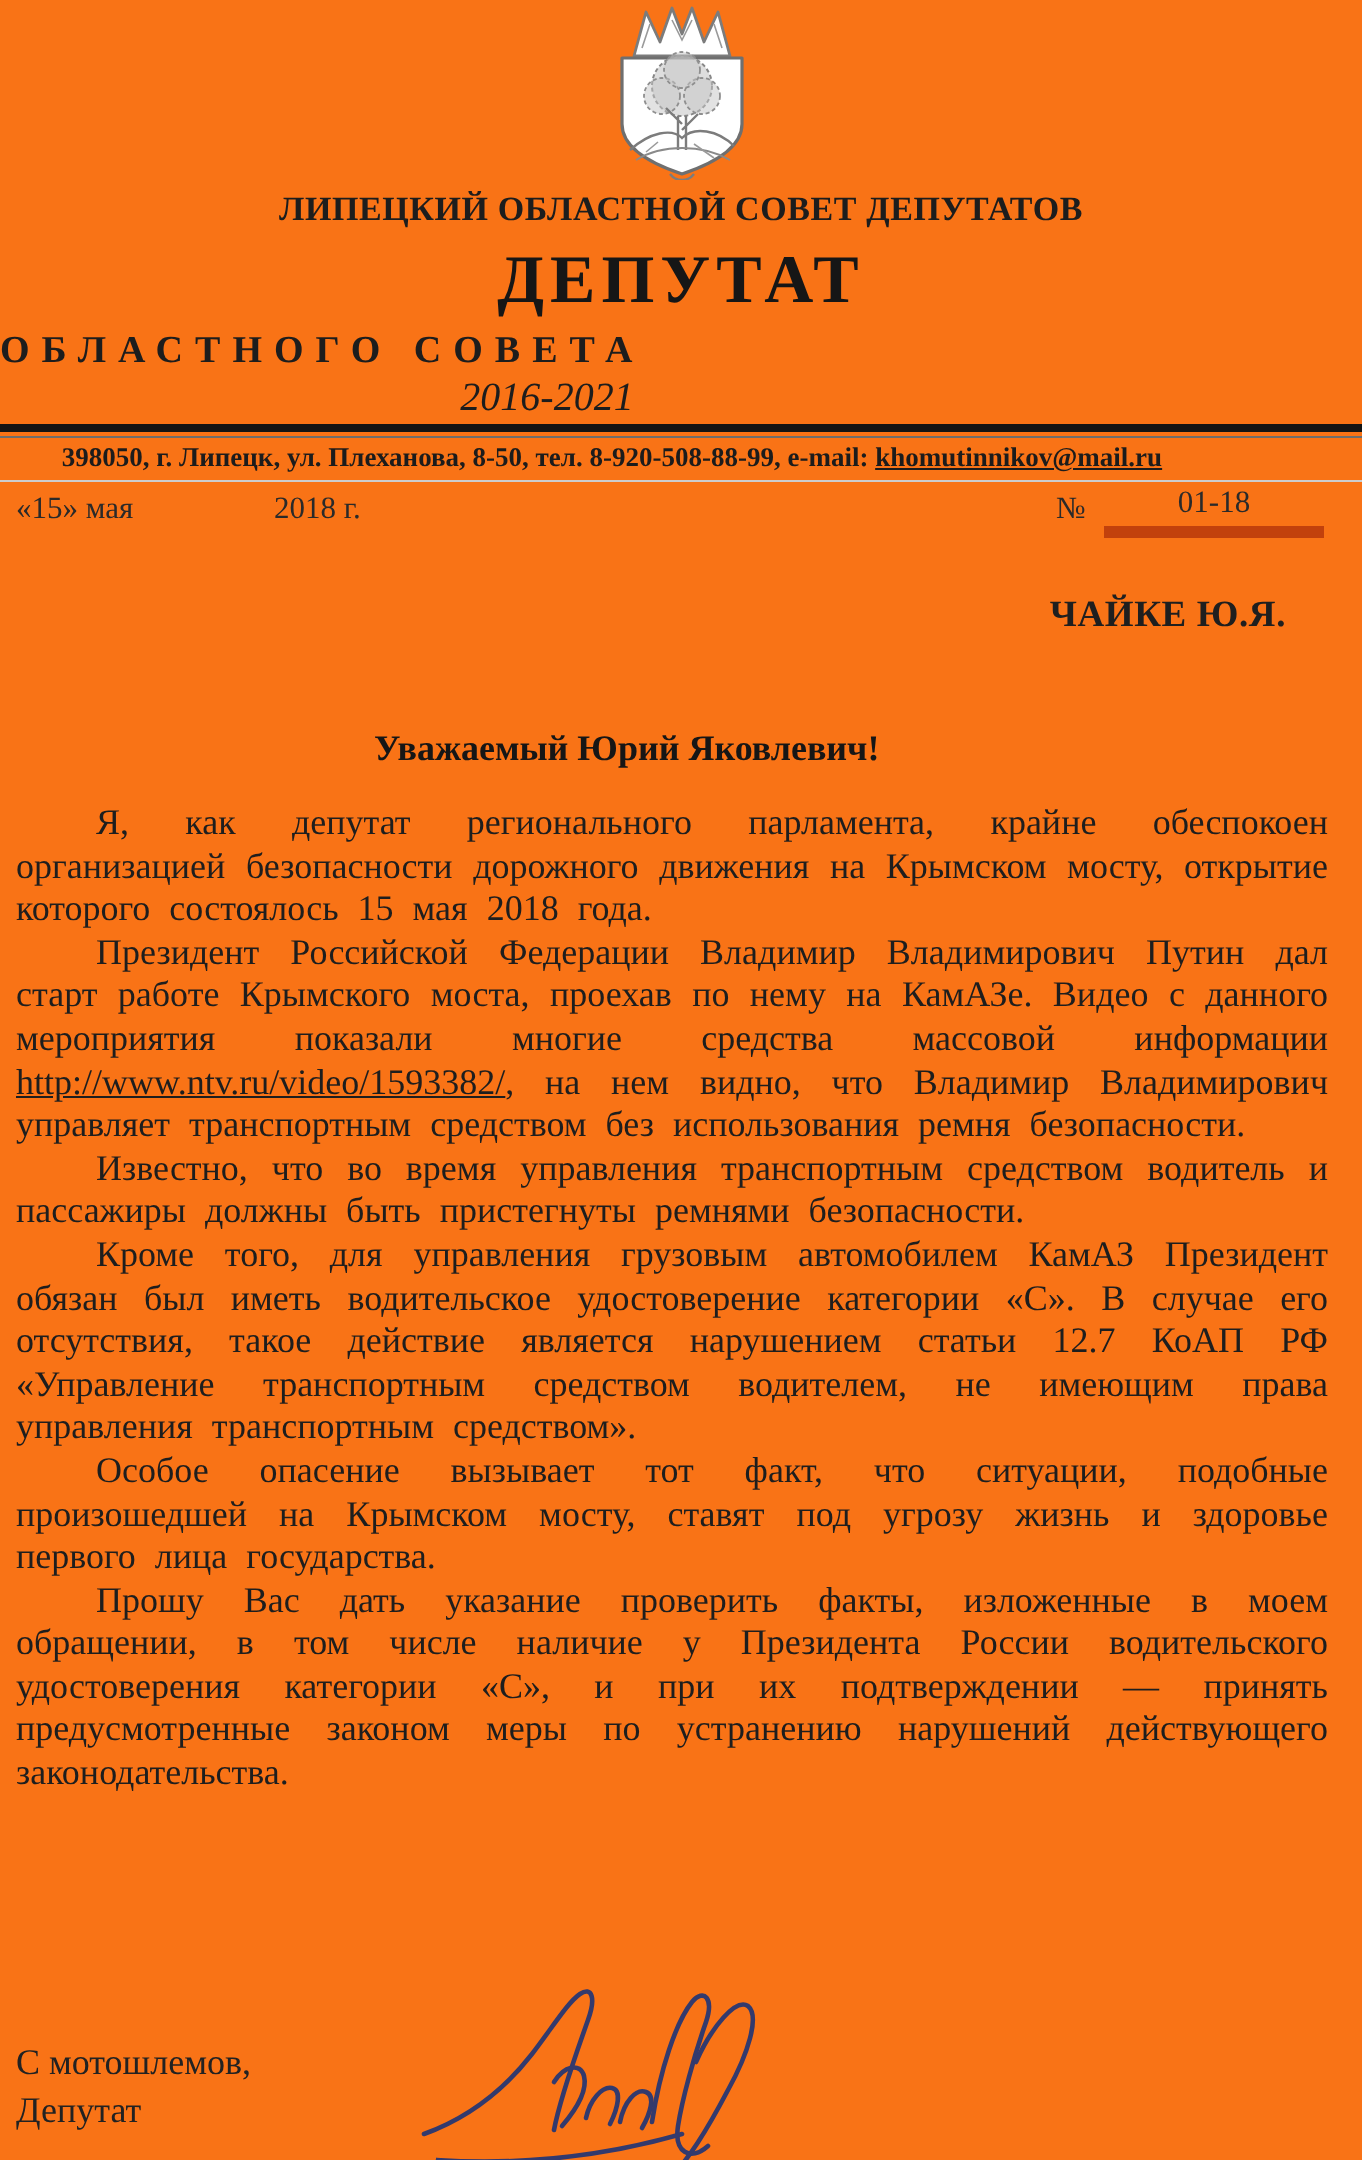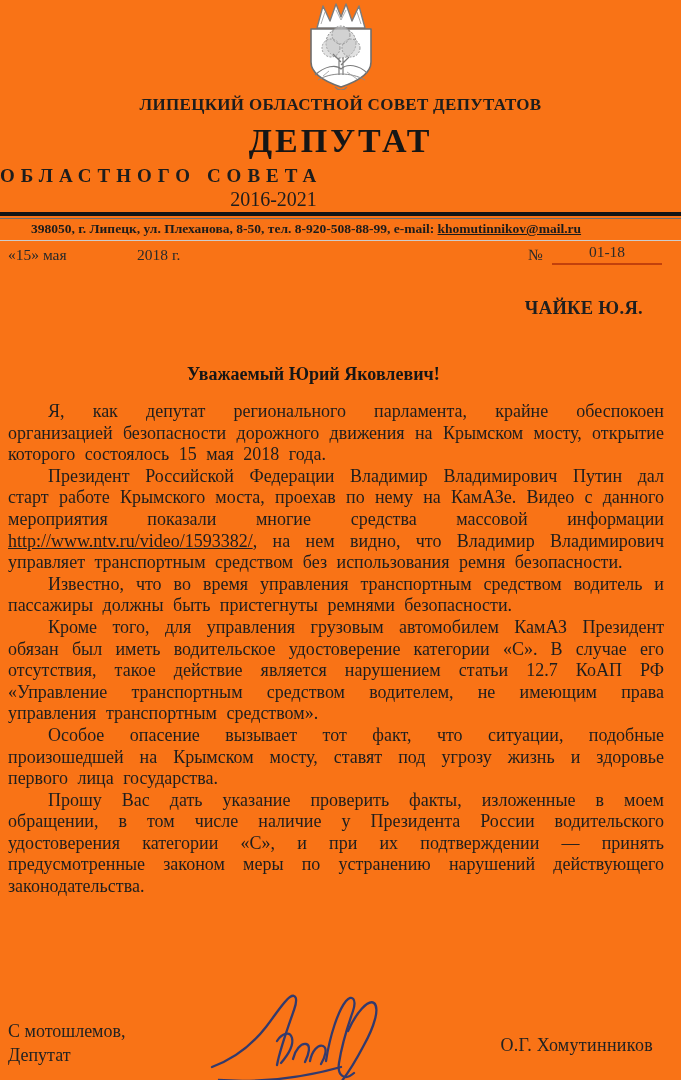--- a/index.html
+++ b/index.html
@@ -10,34 +10,34 @@
   }
   
   .emblem{position:absolute;left:291px;top:2px;width:100px;height:88px;}
   .org-name{position:absolute;top:95px;left:0;width:681px;text-align:center;
     font-weight:bold;font-size:17px;letter-spacing:.3px;color:#1d1d1d;}
   .role-title{position:absolute;top:122px;left:0;width:681px;text-align:center;
     font-weight:bold;font-size:34px;letter-spacing:3px;color:#161616;}
   .role-subtitle{position:absolute;top:165px;left:0;width:681px;text-align:left;
     font-weight:bold;font-size:19px;letter-spacing:6px;color:#1d1d1d;}
   .term{position:absolute;top:188px;left:0;width:547px;text-align:center;
-    font-size:20px;color:#1d1d1d;}
+    font-size:20px;color:#1d1d1d;font-style:italic;}
   .rule-thick{position:absolute;top:212px;left:0;width:681px;height:4px;background:#141414;}
   .rule-thin{position:absolute;top:218px;left:0;width:681px;height:1px;background:#6e6e6e;}
   .contact{position:absolute;top:221px;left:0;width:612px;text-align:center;
     font-weight:bold;font-size:13.5px;color:#1c1c1c;}
   .contact .email{text-decoration:underline;}
   .contact-rule{position:absolute;top:240px;left:0;width:681px;height:1px;background:#cdcdcd;}
   
   .ref{font-size:15.5px;color:#2a2a2a;}
   .ref-date-day{position:absolute;left:8px;top:246px;}
   .ref-date-year{position:absolute;left:137px;top:246px;}
   .ref-number-sign{position:absolute;left:528px;top:246px;}
   .ref-number-value{position:absolute;left:552px;top:243px;width:110px;text-align:center;
-    border-bottom:2px solid #c2410c;padding-bottom:2px;}
+    border-bottom:6px solid #c2410c;padding-bottom:2px;}
   
   .addressee{position:absolute;top:298px;left:402px;width:250px;text-align:right;
     font-size:18px;line-height:21.5px;color:#1f1f1f;}
   .addressee .line2{font-weight:bold;font-size:18.5px;letter-spacing:.3px;padding-right:9px;display:block;}
   
   .salutation{position:absolute;top:364px;left:187px;font-weight:bold;font-size:18px;color:#161616;}
   .body-text{position:absolute;top:401px;left:8px;width:656px;
     font-size:18px;line-height:21.6px;text-align:justify;word-spacing:5px;color:#1e1e1e;}
   .body-text p{margin:0;text-indent:40px;}
   .body-text .link{text-decoration:underline;}
@@ -98,21 +98,20 @@
     <p>Я, как депутат регионального парламента, крайне обеспокоен организацией безопасности дорожного движения на Крымском мосту, открытие которого состоялось 15 мая 2018 года.</p>
     <p><span>Президент Российской Федерации Владимир Владимирович Путин дал старт работе Крымского моста, проехав по нему на КамАЗе. Видео с данного мероприятия показали многие средства массовой информации </span><span class="link">http://www.ntv.ru/video/1593382/</span><span>, на нем видно, что Владимир Владимирович управляет транспортным средством без использования ремня безопасности.</span></p>
     <p>Известно, что во время управления транспортным средством водитель и пассажиры должны быть пристегнуты ремнями безопасности.</p>
     <p>Кроме того, для управления грузовым автомобилем КамАЗ Президент обязан был иметь водительское удостоверение категории «С». В случае его отсутствия, такое действие является нарушением статьи 12.7 КоАП РФ «Управление транспортным средством водителем, не имеющим права управления транспортным средством».</p>
     <p>Особое опасение вызывает тот факт, что ситуации, подобные произошедшей на Крымском мосту, ставят под угрозу жизнь и здоровье первого лица государства.</p>
     <p>Прошу Вас дать указание проверить факты, изложенные в моем обращении, в том числе наличие у Президента России водительского удостоверения категории «С», и при их подтверждении — принять предусмотренные законом меры по устранению нарушений действующего законодательства.</p>
   </div>
 
   <div class="closing-respect">С мотошлемов,</div>
   <div class="closing-position">Депутат</div>
-  <div class="signer-name">О.Г. Хомутинников</div>
 
   <svg class="signature" viewBox="0 0 195 100" xmlns="http://www.w3.org/2000/svg" fill="none" stroke="#333a6d" stroke-width="2.3" stroke-linecap="round">
     <path d="M6 74 C28 66 46 52 60 34 C70 21 78 8 84 4 C90 0 92 6 88 17 C82 34 74 56 71 72"></path>
     <path d="M71 48 C76 40 84 38 86 45 C88 53 81 63 75 70"></path>
     <path d="M87 66 C89 57 95 50 100 51 C105 52 103 61 99 69"></path>
     <path d="M104 68 C106 58 112 51 117 53 C122 55 119 64 115 71"></path>
     <path d="M120 68 C124 42 132 18 140 8 C146 1 151 6 147 18 C141 35 135 57 133 70 C131 83 139 88 148 80"></path>
     <path d="M142 38 C150 20 162 6 168 10 C174 15 168 34 158 52 C148 71 138 88 126 99"></path>
     <path d="M135 74 C100 84 58 90 12 87 L48 98 C80 105 110 100 128 92"></path>
     <polygon points="12,87 48,98 36,90" fill="#333a6d" stroke="none"></polygon>

